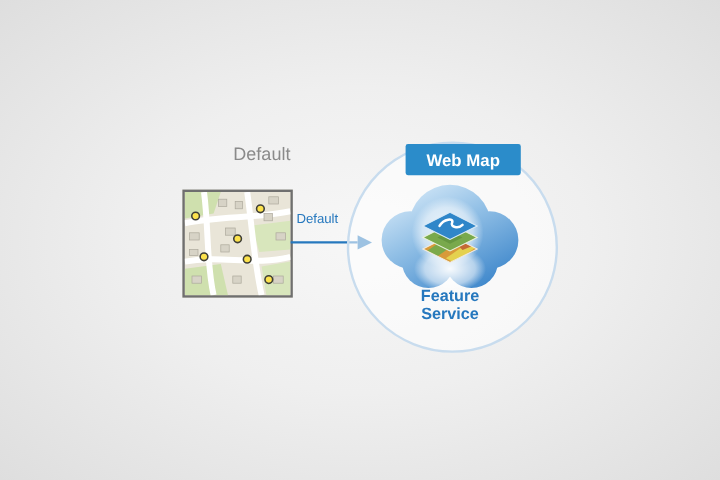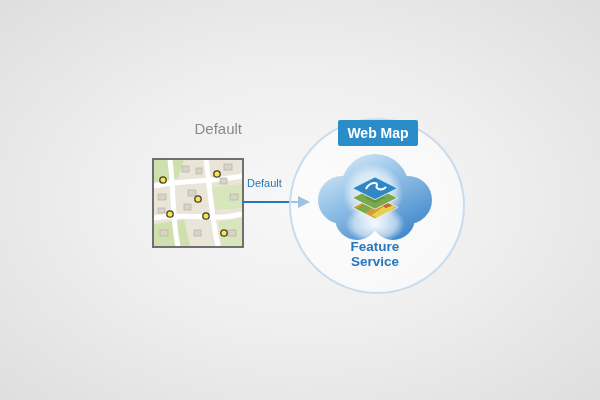--- a/index.html
+++ b/index.html
@@ -26,21 +26,21 @@
   }
   .arrow{
     position:absolute;left:242px;top:194px;
   }
   .big-circle{
     position:absolute;left:289px;top:118px;width:172px;height:172px;
     border:2px solid #c8dcee;border-radius:50%;
     background:rgba(255,255,255,0.55);
   }
   .webmap-badge{
-    position:absolute;left:338px;top:120px;width:80px;height:26px;
+    position:absolute;left:338px;top:120px;width:96px;height:26px;
     background:#2b8cca;border-radius:2px;
     color:#ffffff;font-size:14px;font-weight:600;
     text-align:center;line-height:26px;
   }
   .cloud{position:absolute;left:309px;top:148px;}
   .layers{position:absolute;left:347px;top:170px;}
   .fs-label{
     position:absolute;left:340px;top:239px;width:70px;
     text-align:center;color:#2678be;font-size:13.5px;font-weight:700;line-height:15px;
   }

